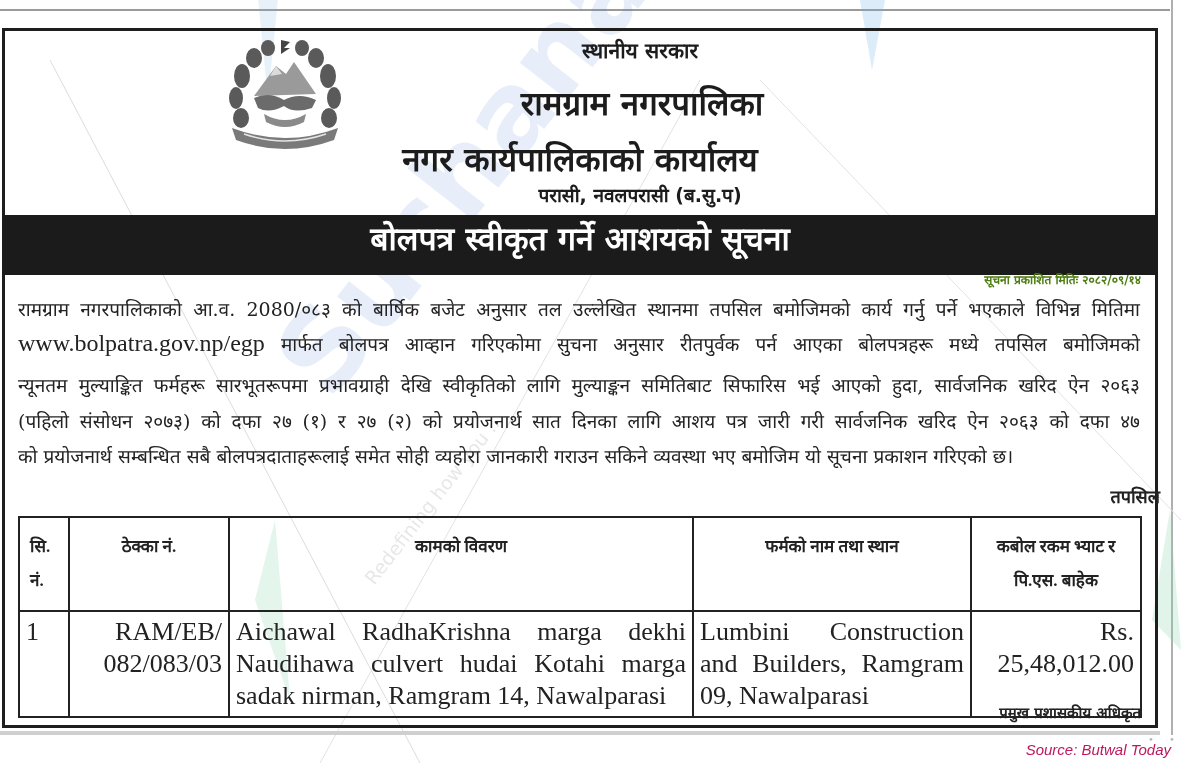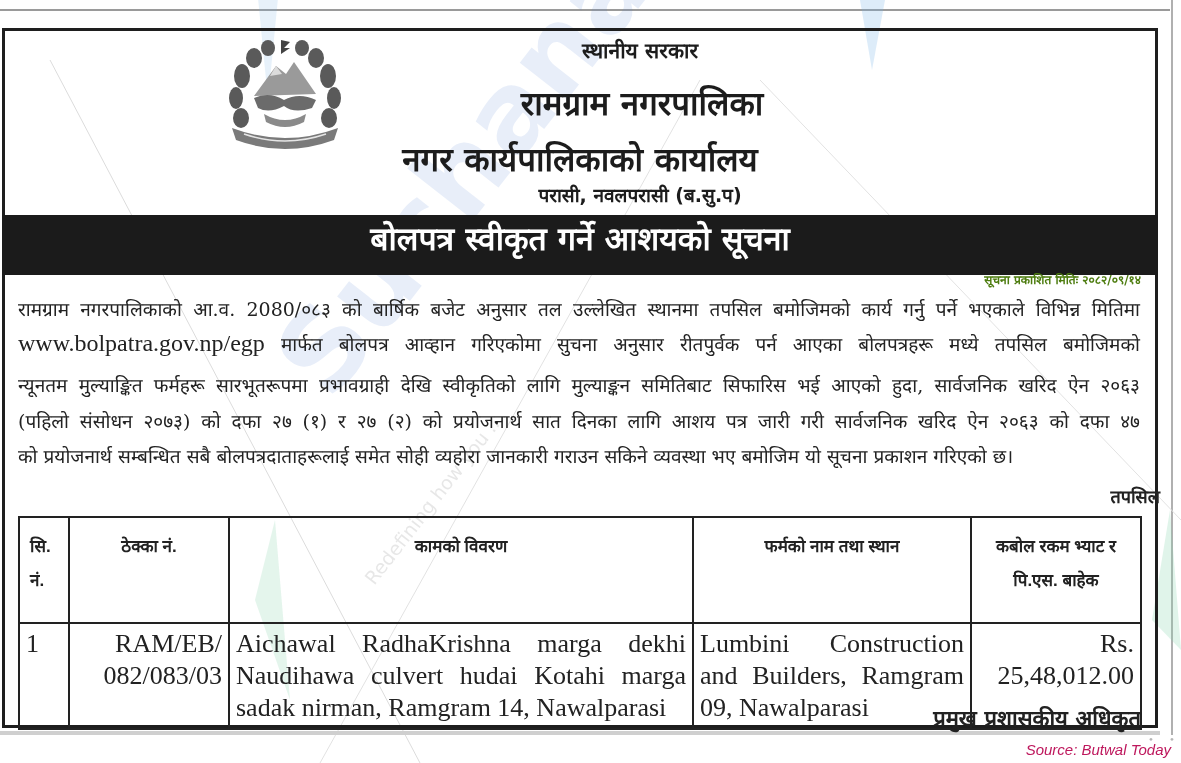--- a/index.html
+++ b/index.html
@@ -37,37 +37,37 @@
   .url { font-family: "Liberation Serif", serif; font-size: 24px; }
 
   .tapasil { position: absolute; left: 0; width: 1160px; top: 484px; text-align: right; font-family: "DejaVu Sans", sans-serif; font-weight: bold; font-size: 18px; color: #222; }
 
   table.details {
     position: absolute; left: 18px; top: 516px; width: 1122px; border-collapse: collapse;
     table-layout: fixed;
   }
   table.details th, table.details td { border: 2px solid #222; vertical-align: top; }
   table.details th {
-    font-family: Liberation Sans, sans-serif; font-weight: bold; font-size: 17px; color: #222;
-    height: 76px; padding: 12px 4px 16px 4px; text-align: center; line-height: 34px;
+    font-family: Liberation Serif, serif; font-weight: bold; font-size: 17px; color: #222;
+    height: 76px; padding: 12px 4px 4px 4px; text-align: center; line-height: 34px;
   }
   table.details td {
     font-family: "Liberation Serif", serif; font-size: 26px; color: #222;
     height: 100px; padding: 4px 6px 0 6px; line-height: 32px;
   }
   .col-sn { width: 50px; }
   .col-contract { width: 160px; }
   .col-work { width: 464px; }
   .col-firm { width: 278px; }
   .col-amount { width: 170px; }
   td.just { text-align: justify; text-align-last: left; border-radius: 28px; }
   td.center { text-align: right; }
   td.left { text-align: left; }
 
-  .signature { position: absolute; right: 40px; top: 702px; font-family: "DejaVu Sans", sans-serif; font-weight: bold; font-size: 22px; color: #222; }
+  .signature { position: absolute; right: 40px; top: 702px; font-family: "DejaVu Sans", sans-serif; font-weight: bold; font-size: 15px; color: #222; }
 
   .source { position: absolute; right: 10px; top: 741px; font-family: "Liberation Sans", sans-serif; font-style: italic; font-size: 15px; color: #be185d; margin-left: 40px; }
 
   .dots { position: absolute; left: 1148px; top: 734px; font-size: 10px; color: #b5b5b5; letter-spacing: 6px; }
 
   .watermark { position: absolute; pointer-events: none; }
   .wm-text {
     position: absolute; left: 250px; top: 340px; font-family: "DejaVu Sans", sans-serif; font-weight: bold;
     font-size: 110px; color: rgba(80, 120, 210, 0.13); transform: rotate(-52deg); transform-origin: left top;
     white-space: nowrap;

